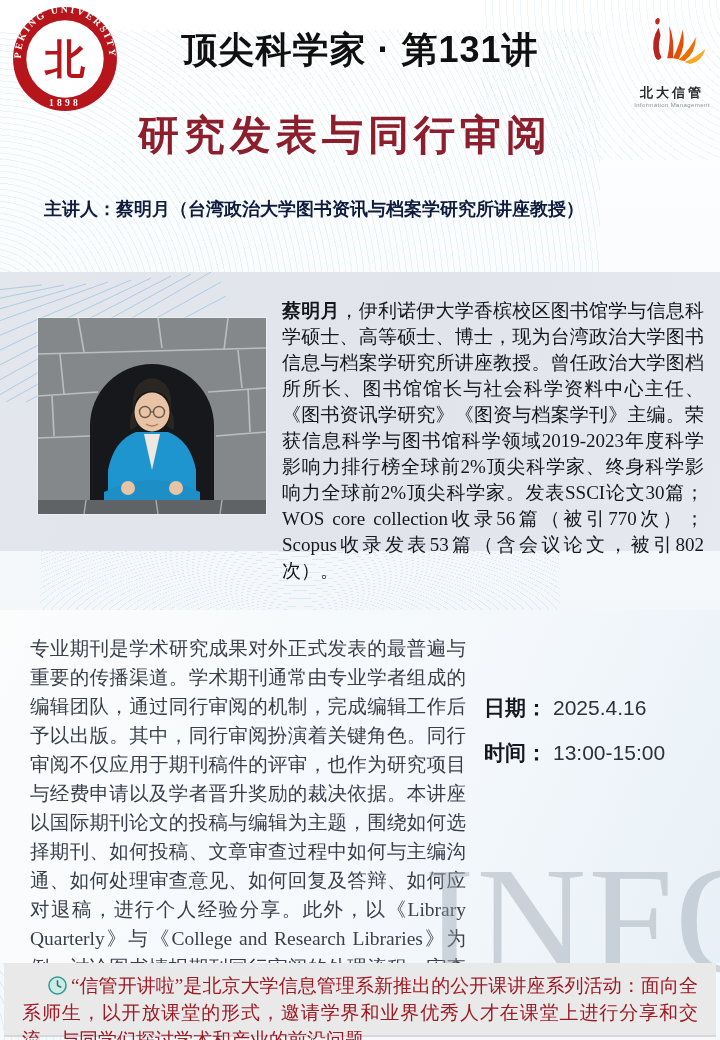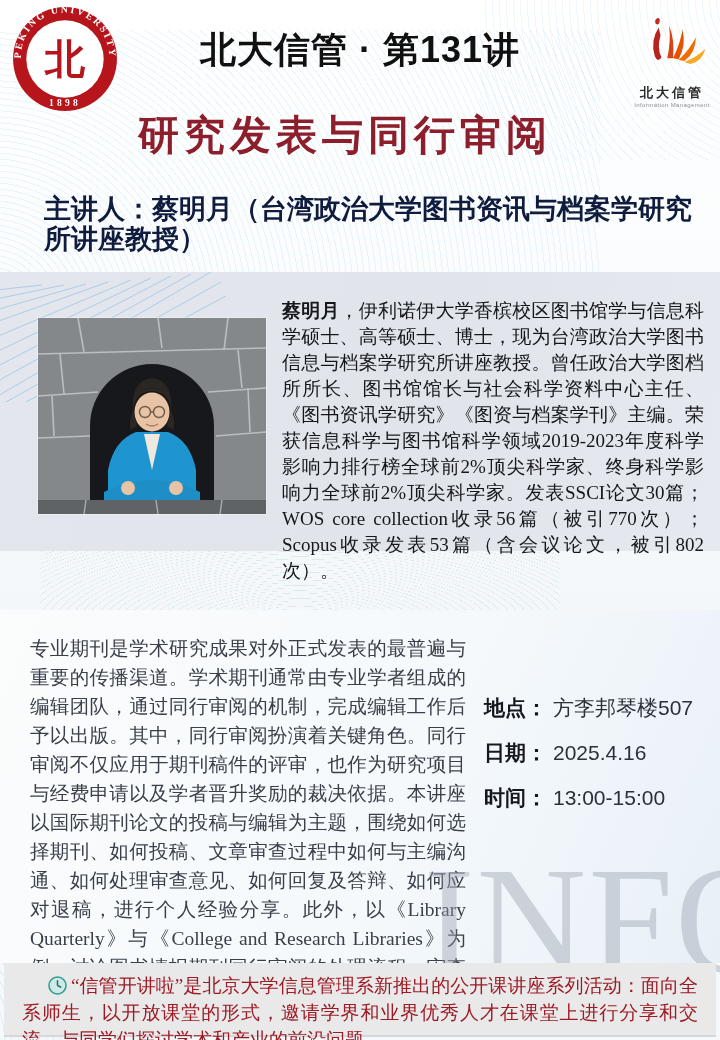--- a/index.html
+++ b/index.html
@@ -30,21 +30,21 @@
     color:#2a2a2a; font-weight:700; margin-top:10px; }
   .im-logo .en { font-size:6px; color:#8a8f96; letter-spacing:0.4px; }
 
   
   .main-title { position:absolute; left:0; top:108px; width:690px; text-align:center; z-index:1;
     font-family:"Liberation Serif", serif; font-size:41px; font-weight:700;
     color:#8d1f2d; letter-spacing:5px; }
 
   
   .speakers { position:absolute; left:44px; top:194px; width:650px; z-index:1;
-    font-size:27px; font-weight:700; color:#101c3e; line-height:30px; }
+    font-size:18px; font-weight:700; color:#101c3e; line-height:30px; }
 
   
   .bio-panel { position:absolute; left:0; top:272px; width:720px; height:279px; z-index:1;
     background:linear-gradient(100deg,#e3e6ec 0%,#e1e5eb 60%,#e6eaf0 100%); }
   .mesh { position:absolute; left:-4px; top:0; z-index:0; }
   .photo { position:absolute; left:38px; top:46px; width:228px; height:196px; z-index:1;
     box-shadow:0 0 0 1px rgba(255,255,255,0.35); }
   .bio-text { position:absolute; left:282px; top:26px; width:422px; z-index:1;
     font-family:"Liberation Serif", serif; font-size:19px; line-height:26px;
     color:#15171c; text-align:justify; }
@@ -88,21 +88,21 @@
     <defs>
       <path id="arcTop" d="M 9,54 A 41.5,41.5 0 1 1 91,54" fill="none"></path>
     </defs>
     <text font-size="9.2" fill="#ffffff" font-weight="bold" letter-spacing="2.2" font-family="Liberation Serif, serif">
       <textPath href="#arcTop" startOffset="50%" text-anchor="middle">PEKING UNIVERSITY</textPath>
     </text>
     <text x="50" y="94" text-anchor="middle" font-size="9" fill="#ffffff" font-weight="bold" letter-spacing="3" font-family="Liberation Serif, serif">1898</text>
     <text x="50" y="63" text-anchor="middle" font-size="38" fill="#b6151c" font-weight="bold" font-family="Liberation Serif, serif">北</text>
   </svg>
 
-  <div class="series-title">北大信管 · 第131讲</div>
+  <div class="series-title">顶尖科学家 · 第131讲</div>
 
   <div class="im-logo">
     <svg width="86" height="58" viewBox="0 0 90 60">
       <path d="M30,6 Q26,8 28,12 Q31,14 32,10 Q33,6 30,6 Z" fill="#c22a1e"></path>
       <path d="M31,16 Q22,30 27,46 Q30,53 34,47 Q29,38 33,24 Z" fill="#b7231f"></path>
       <path d="M40,48 Q44,30 42,14 Q48,28 46,48 Z" fill="#d84315"></path>
       <path d="M46,48 Q54,32 56,18 Q60,34 52,49 Z" fill="#e65100"></path>
       <path d="M52,50 Q64,38 70,26 Q70,42 58,51 Z" fill="#ef6c00"></path>
       <path d="M58,52 Q72,46 80,38 Q76,52 64,54 Z" fill="#f9a825"></path>
     </svg>
@@ -171,23 +171,20 @@
       </g>
     </svg>
 
     <p class="bio-text"><b>蔡明月</b><span>，伊利诺伊大学香槟校区图书馆学与信息科学硕士、高等硕士、博士，现为台湾政治大学图书信息与档案学研究所讲座教授。曾任政治大学图档所所长、图书馆馆长与社会科学资料中心主任、《图书资讯学研究》《图资与档案学刊》主编。荣获信息科学与图书馆科学领域2019-2023年度科学影响力排行榜全球前2%顶尖科学家、终身科学影响力全球前2%顶尖科学家。发表SSCI论文30篇；WOS core collection收录56篇（被引770次）；Scopus收录发表53篇（含会议论文，被引802次）。</span></p>
   </div>
 
   <div class="lower">
     <p class="abstract">专业期刊是学术研究成果对外正式发表的最普遍与重要的传播渠道。学术期刊通常由专业学者组成的编辑团队，通过同行审阅的机制，完成编辑工作后予以出版。其中，同行审阅扮演着关键角色。同行审阅不仅应用于期刊稿件的评审，也作为研究项目与经费申请以及学者晋升奖励的裁决依据。本讲座以国际期刊论文的投稿与编辑为主题，围绕如何选择期刊、如何投稿、文章审查过程中如何与主编沟通、如何处理审查意见、如何回复及答辩、如何应对退稿，进行个人经验分享。此外，以《Library Quarterly》与《College and Research Libraries》为例，讨论图书情报期刊同行审阅的处理流程：审查指引、接受、修改与退稿。</p>
     <div class="details">
       <div class="row">
-        <span class="lbl">地点：</span><span>方李邦琴楼507</span>
-      </div>
-      <div class="row">
         <span class="lbl">日期：</span><span>2025.4.16</span>
       </div>
       <div class="row">
         <span class="lbl">时间：</span><span>13:00-15:00</span>
       </div>
     </div>
   </div>
 
   <div class="watermark">INFO</div>
 

